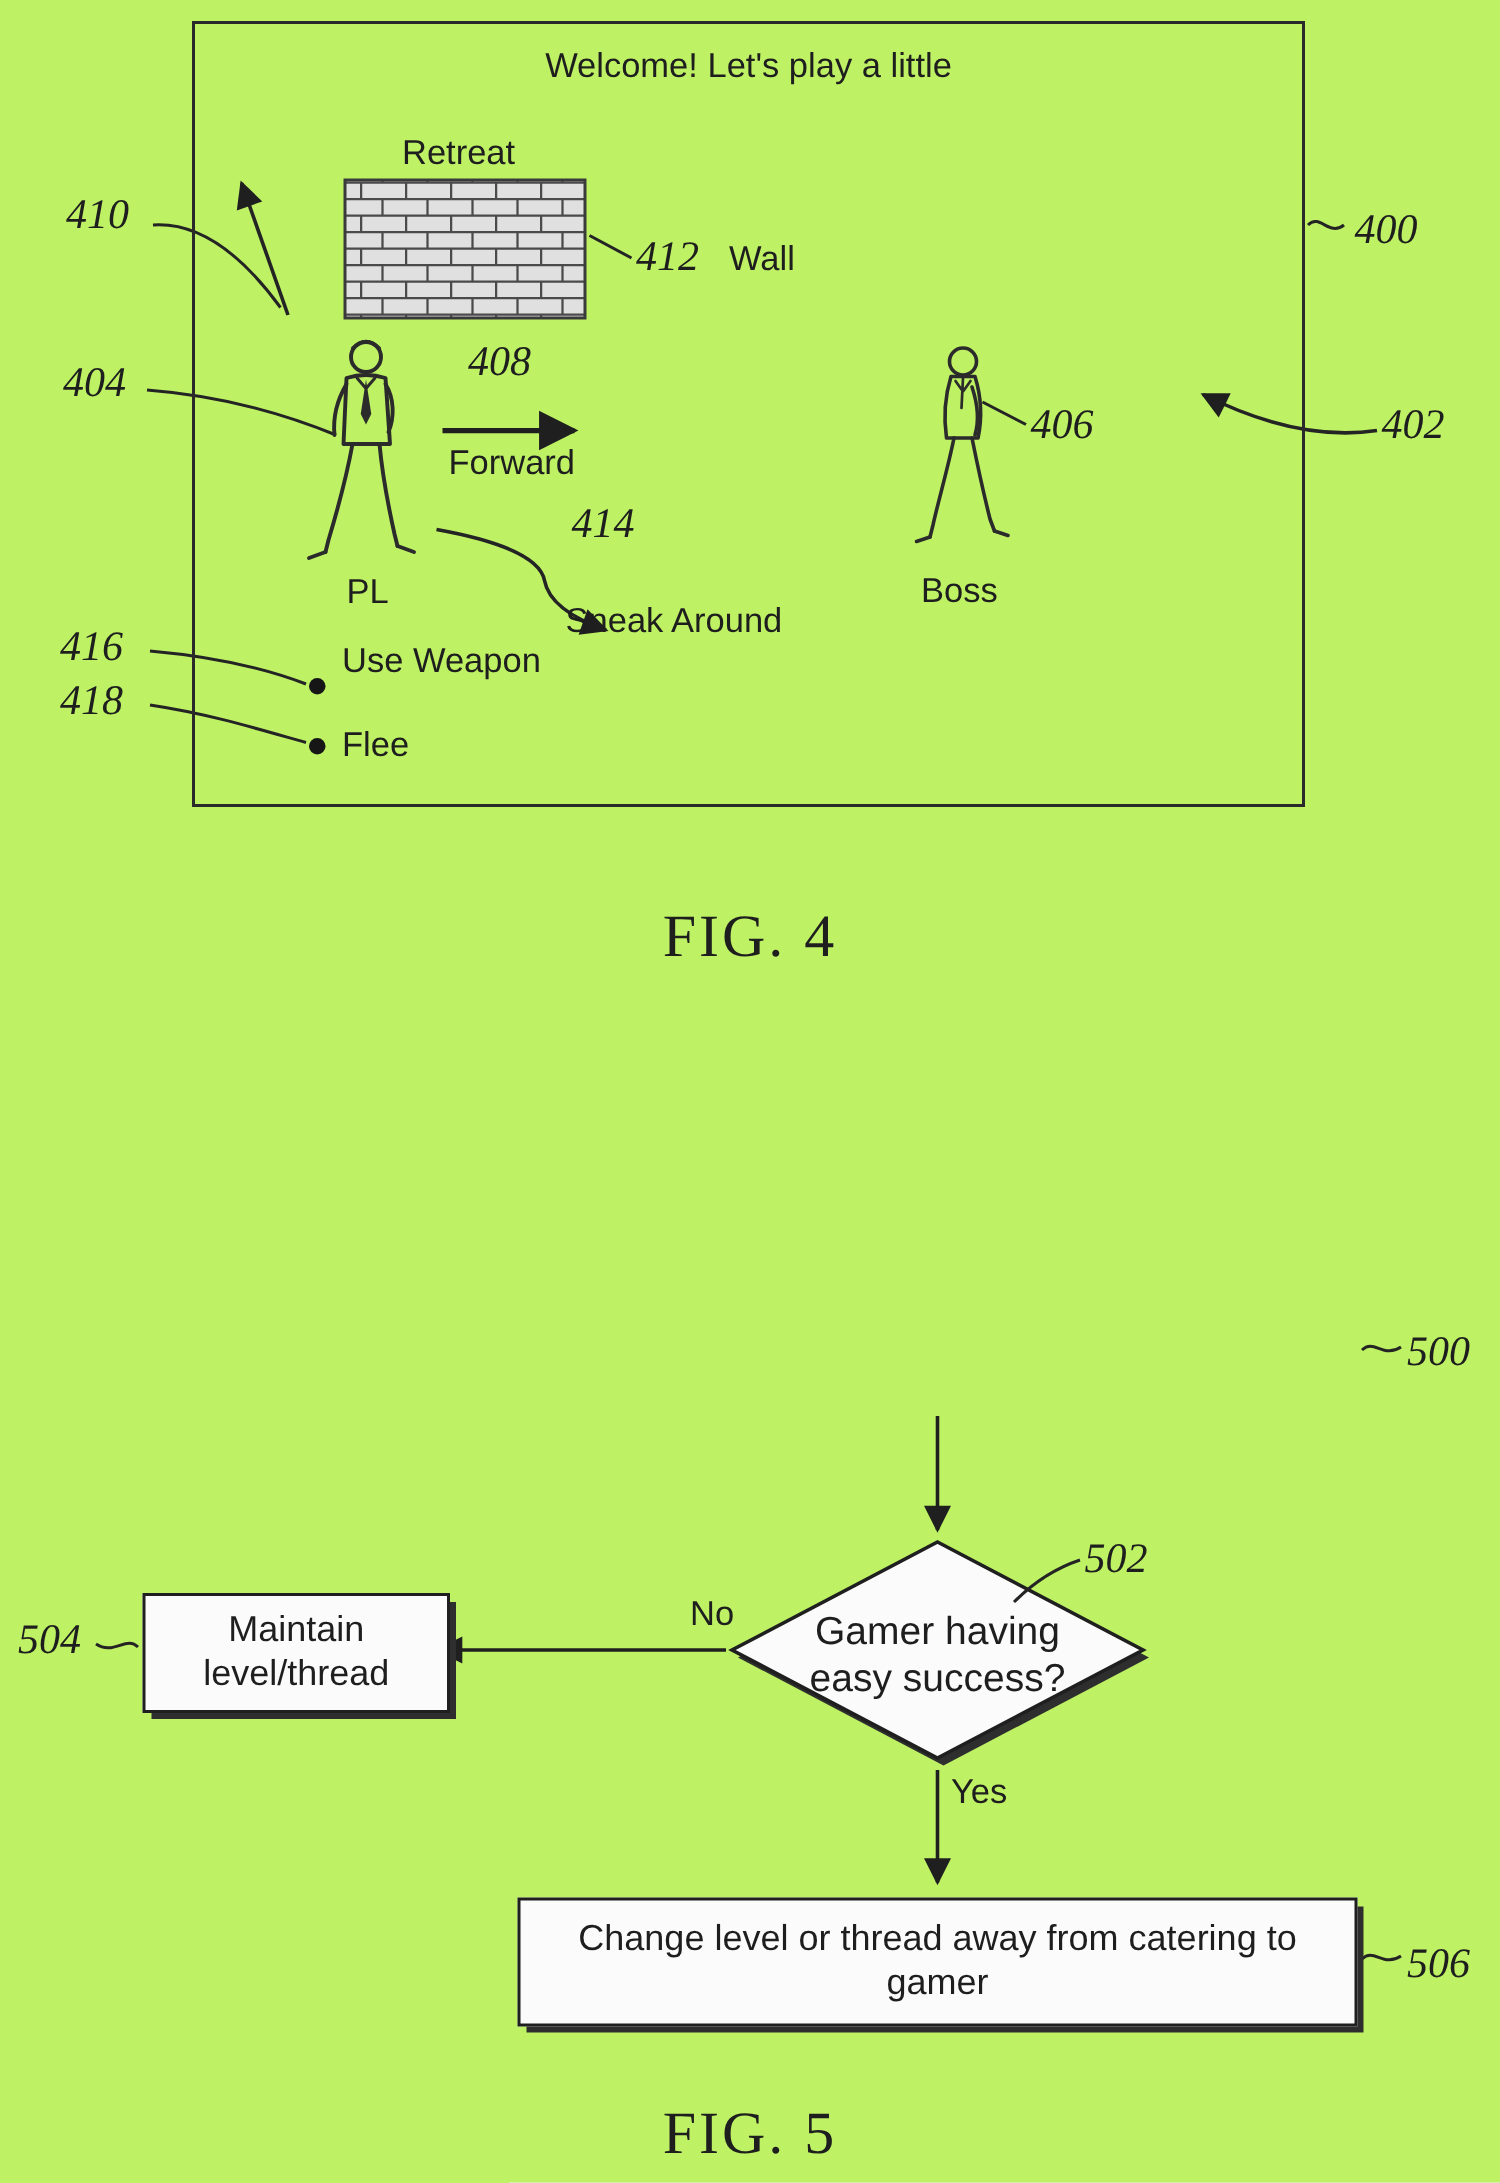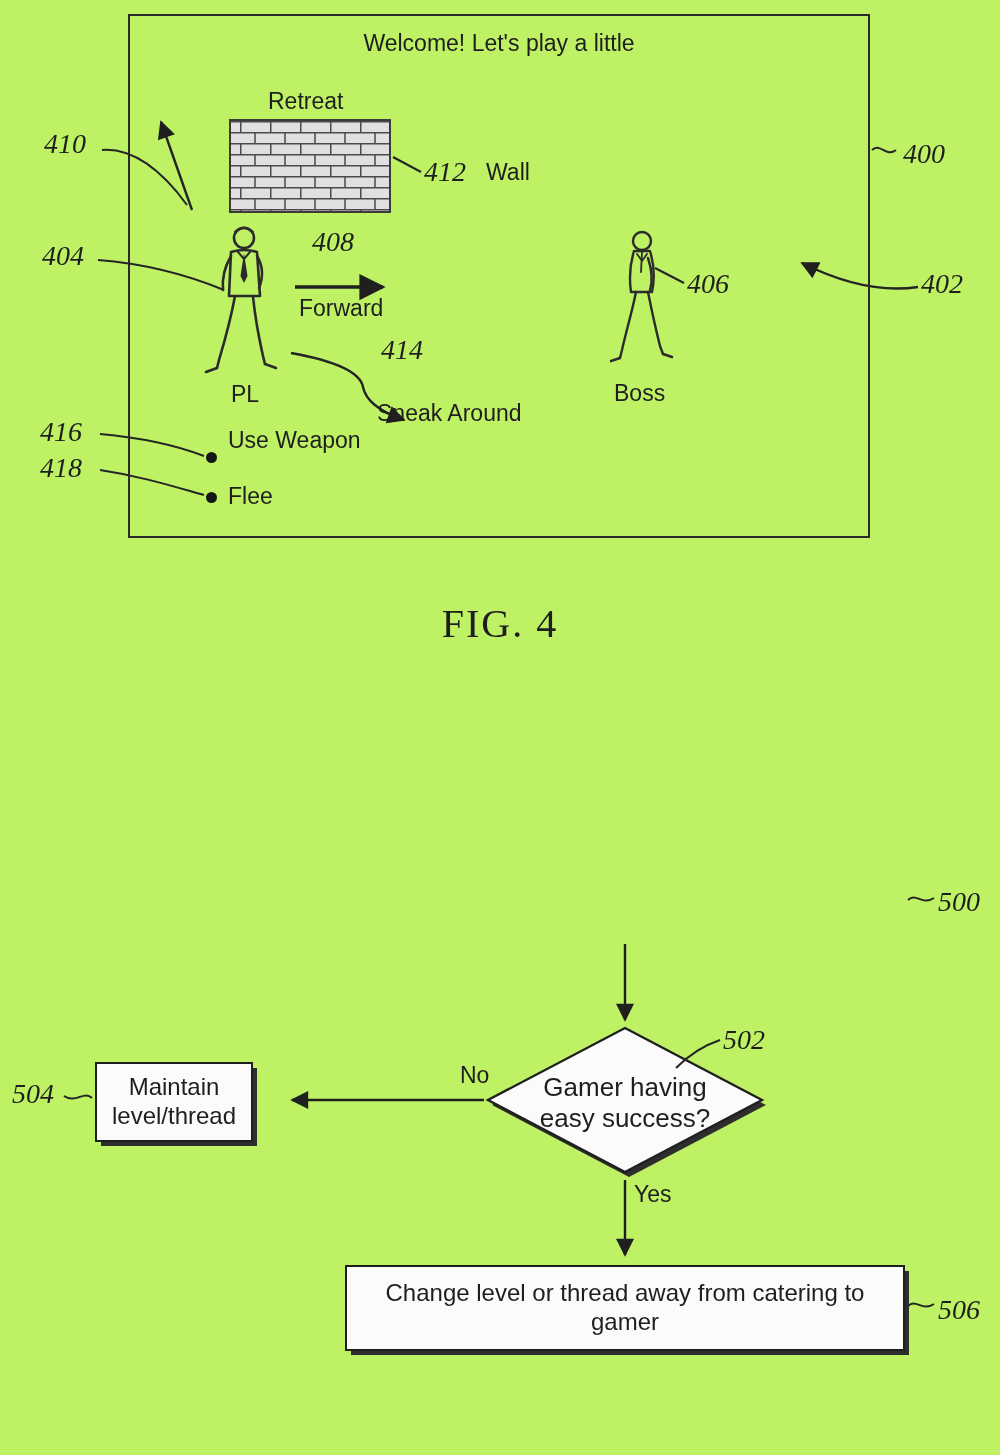--- a/index.html
+++ b/index.html
@@ -193,24 +193,25 @@
   <div class="abs ref" style="left:938px; top:886px;">500</div>
 
   <div class="abs ref" style="left:723px; top:1024px;">502</div>
 
   <div class="abs label" style="left:460px; top:1062px;">No</div>
 
   <div class="abs decision-text" style="left:515px; top:1072px; width:220px;">Gamer having easy success?</div>
 
   <div class="abs label" style="left:634px; top:1181px;">Yes</div>
 
-  <div class="abs fbox" style="left:95px; top:1062px; width:158px; height:80px;">
+  <div class="abs fbox" style="left:95px; top:1062px; width:205px; height:80px;">
     <span>Maintain level/thread</span>
   </div>
   <div class="abs ref" style="left:12px; top:1078px;">504</div>
 
   <div class="abs fbox" style="left:345px; top:1265px; width:560px; height:86px;">
     <span>Change level or thread away from catering to gamer</span>
   </div>
   <div class="abs ref" style="left:938px; top:1294px;">506</div>
 
+  <div class="abs caption" style="left:0; top:1398px;">FIG. 5</div>
 
 </div>
 
 </body></html>

